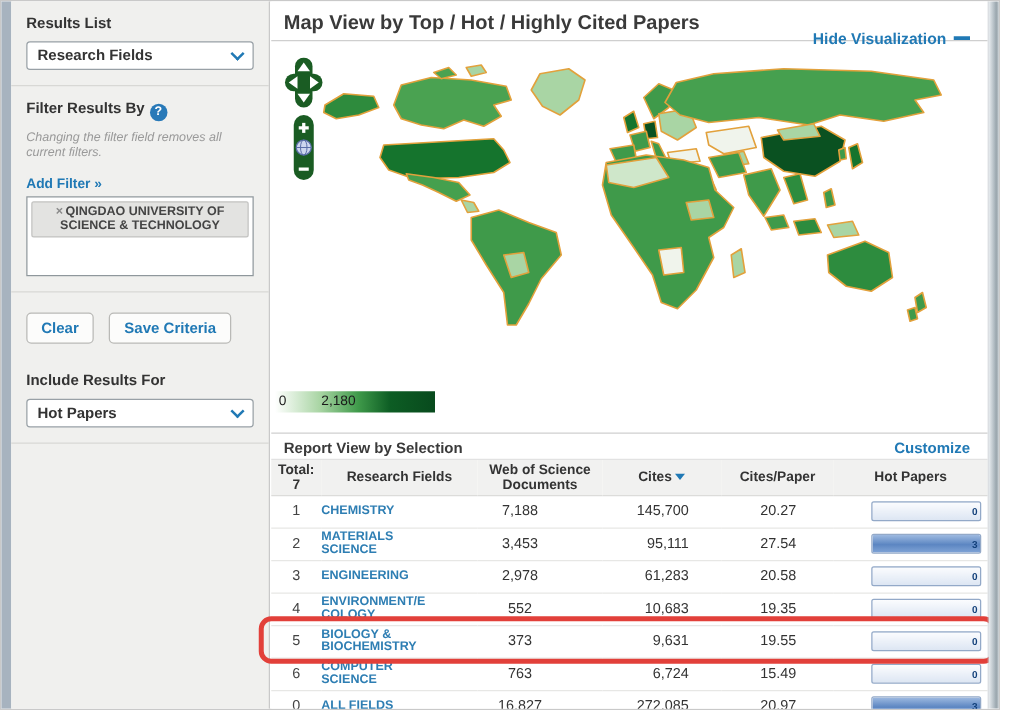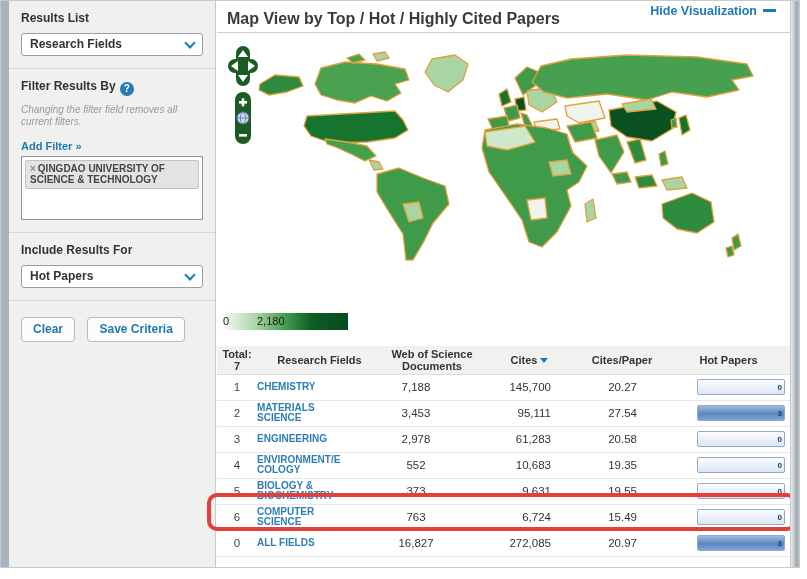--- a/index.html
+++ b/index.html
@@ -26,34 +26,34 @@
   .help-badge { display:inline-block; width:14px; height:14px; border-radius:50%;
                 background:#2879b8; color:#fff; font-size:10px; font-weight:bold;
                 text-align:center; line-height:14px; vertical-align:-2px; margin-left:4px; }
   .sb-note { font-size:10px; font-style:italic; color:#999; line-height:12px;
              margin:2px 0 8px 0; }
   .add-filter { font-size:11px; font-weight:bold; color:#2079b5; cursor:pointer;
                 margin-bottom:4px; display:inline-block; }
   .filter-box { background:#fff; border:1px solid #8f979c; height:64px; padding:3px; }
   .chip { background:#e3e3e1; border:1px solid #c2c2c0; border-radius:2px;
           padding:2px 4px 3px 4px; font-size:10px; font-weight:bold; color:#444;
-          text-align:left; line-height:11px; cursor:pointer; }
+          text-align:center; line-height:11px; cursor:pointer; }
   .chip .x { color:#8a8a8a; font-weight:bold; margin-right:2px; font-size:10px; }
   .btn { display:inline-block; background:#fcfcfb; border:1px solid #b9b9b6;
          border-radius:4px; color:#2079b5; font-weight:bold; font-size:12px;
          padding:4px 11px 5px 11px; cursor:pointer; }
   .btn + .btn { margin-left:8px; }
 
   
   .main { position:absolute; left:216px; top:0; width:573px; height:566px;
           background:#fff; }
   .vis-header { height:32px; border-bottom:1px solid #cfcfcf; position:relative; }
   .vis-title { position:absolute; left:10px; top:9px; font-size:16px;
                font-weight:bold; color:#3a3a3a; }
-  .hide-link { position:absolute; right:14px; top:3px; font-size:12.5px;
+  .hide-link { position:absolute; right:14px; top:23px; font-size:12.5px;
                font-weight:bold; color:#2079b5; cursor:pointer; }
   .hide-link .dash { display:inline-block; width:13px; border-top:3px solid #2079b5;
                      vertical-align:3px; margin-left:6px; }
 
   .map-area { position:relative; height:313px; overflow:hidden; }
   .map-svg { position:absolute; left:10px; top:9px; }
   .map-controls { position:absolute; left:9px; top:13px; }
   .legend { position:absolute; left:3px; top:280px; width:128px; height:17px;
             background:linear-gradient(90deg,#ffffff 0%,#a9d5a4 28%,#3f9a4a 52%,#0d5d24 72%,#084a1d 100%); }
   .legend .lg-min { position:absolute; left:3px; top:2px; font-size:11px; color:#222; }
@@ -122,31 +122,31 @@
       </div>
       <div class="sb-note">Changing the filter field removes all current filters.</div>
       <span class="add-filter">Add Filter »</span>
       <div class="filter-box">
         <div class="chip">
           <span class="x">×</span><span>QINGDAO UNIVERSITY OF SCIENCE &amp; TECHNOLOGY</span>
         </div>
       </div>
     </div>
 
+    <div class="sb-sec" style="border-bottom:none; padding-top:16px;">
+      <span class="btn">Clear</span>
+      <span class="btn">Save Criteria</span>
+    </div>
+
     <div class="sb-sec">
       <div class="sb-head">Include Results For</div>
       <div class="sel">
         <span>Hot Papers</span>
         <span class="chev"></span>
       </div>
-    </div>
-
-    <div class="sb-sec" style="border-bottom:none; padding-top:16px;">
-      <span class="btn">Clear</span>
-      <span class="btn">Save Criteria</span>
     </div>
   </div>
 
   <div class="main">
 
     <div class="vis-header">
       <span class="vis-title">Map View by Top / Hot / Highly Cited Papers</span>
       <span class="hide-link">
         <span>Hide Visualization</span><span class="dash"></span>
       </span>
@@ -247,20 +247,24 @@
           <rect x="13" y="88" width="8" height="2.6" fill="#ffffff"></rect>
         </g>
       </svg>
 
       <div class="legend">
         <span class="lg-min">0</span>
         <span class="lg-max">2,180</span>
       </div>
     </div>
 
+    <div class="report-header">
+      <span class="report-title">Report View by Selection</span>
+      <span class="customize-link">Customize</span>
+    </div>
 
     <table class="report">
       <colgroup>
         <col style="width:40px">
           <col style="width:125px">
           <col style="width:100px">
         <col style="width:95px">
           <col style="width:90px">
           <col style="width:123px">
       </colgroup>

